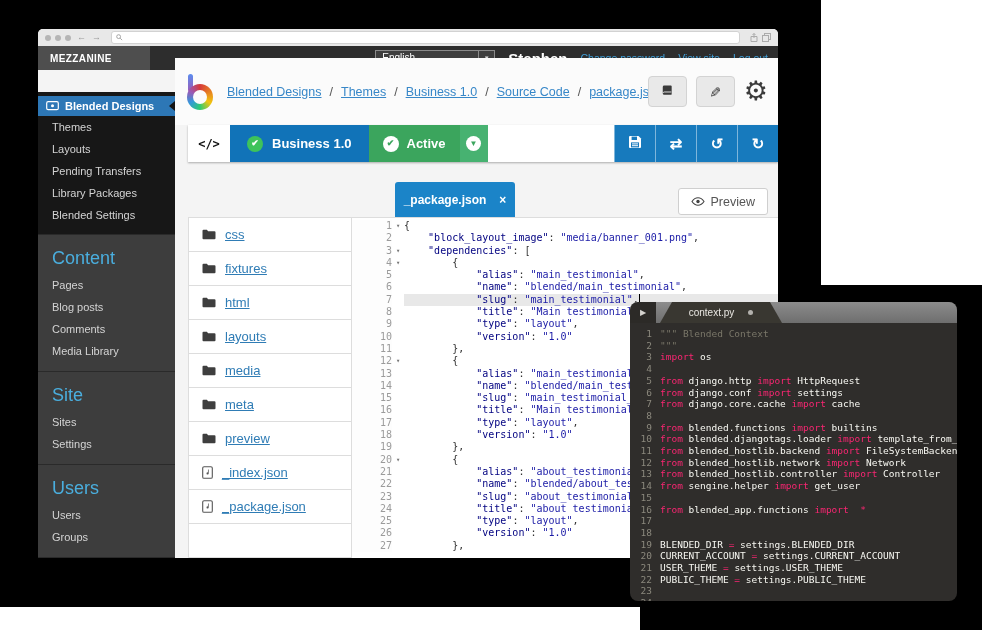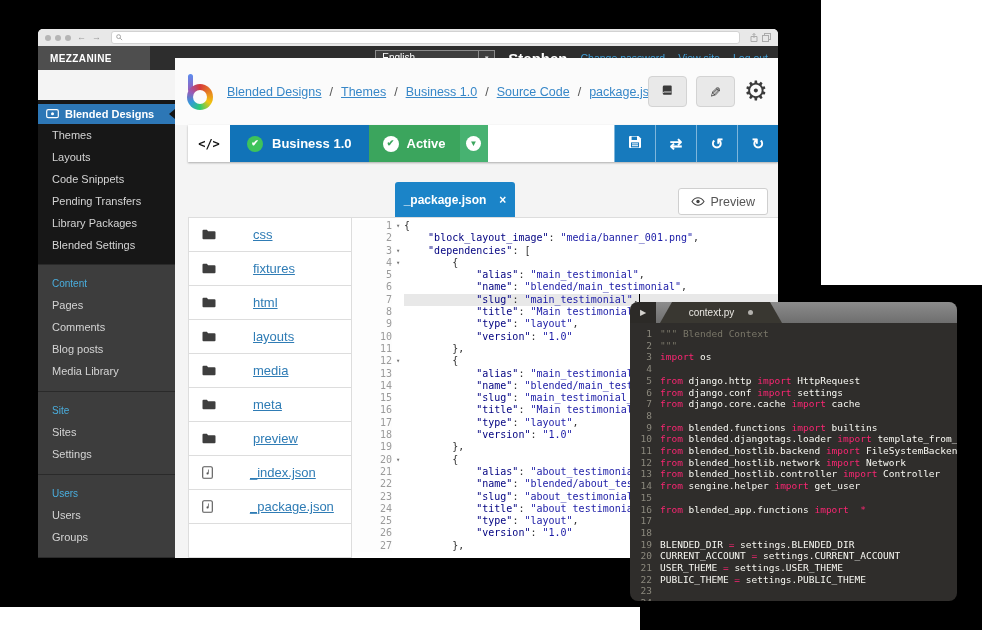--- a/index.html
+++ b/index.html
@@ -25,21 +25,21 @@
                font-size:10px;align-items:stretch;width:118px;cursor:pointer;}
   .lang-label{flex:1;padding:1px 0 0 6px;}
   .lang-arrow{width:15px;border-left:1px solid #8a8a8a;text-align:center;font-size:6px;line-height:14px;color:#ddd;}
   .admin-user{color:#fff;font-weight:bold;font-size:15px;}
   .admin-link{color:#3f9fd8;font-size:10.5px;text-decoration:none;cursor:pointer;}
 
   .window-body{flex:1;display:flex;min-height:0;align-items:flex-end;}
   .sidebar{width:137px;flex:none;background:#3d3d3d;overflow:hidden;}
   .side-group{border-bottom:1px solid #2a2a2a;padding:4px 0 9px;}
   .side-group.dark{background:#171717;padding:4px 0 8px;}
-  .side-header{color:#4aaede;font-size:10px;padding:9px 6px 5px 14px;}
+  .side-header{color:#4aaede;font-size:18px;padding:9px 6px 5px 14px;}
   .side-item{position:relative;color:#d4d4d4;font-size:11px;padding:5px 0 5px 14px;cursor:pointer;}
   .side-item.selected{background:#2d77b6;color:#fff;display:flex;align-items:center;gap:6px;padding:4px 0 4px 8px;font-weight:bold;}
   .sel-arrow{position:absolute;right:0;top:50%;margin-top:-5px;width:0;height:0;
              border-top:5px solid transparent;border-bottom:5px solid transparent;border-right:6px solid #141414;}
 
   .main{flex:1;background:#f4f4f4;display:flex;flex-direction:column;min-width:0;}
   .crumb-row{height:67px;flex:none;background:#fbfbfb;display:flex;align-items:center;padding:0 10px 0 12px;}
   .logo-wrap{position:relative;width:26px;height:36px;flex:none;}
   .logo-stem{position:absolute;left:1px;top:0;width:5px;height:18px;border-radius:3px;
              background:linear-gradient(#5b8def,#9b59b6);}
@@ -72,21 +72,21 @@
   .tab{position:absolute;left:220px;bottom:0;height:35px;width:120px;background:#1b84c8;border-radius:3px 3px 0 0;
        color:#fff;display:flex;align-items:center;justify-content:center;gap:13px;font-size:12px;font-weight:bold;cursor:pointer;}
   .tab-close{font-size:12px;cursor:pointer;line-height:12px;}
   .preview-btn{position:absolute;right:10px;top:23px;height:25px;background:#fff;border:1px solid #cfcfcf;border-radius:3px;
                display:flex;align-items:center;gap:6px;padding:0 12px;font-size:12.5px;color:#555;cursor:pointer;}
 
   .editor-row{flex:1;display:flex;padding-left:13px;min-height:0;}
   .tree{width:164px;flex:none;background:#fff;border-top:1px solid #ddd;box-sizing:border-box;}
   .tree-row{height:34px;border:1px solid #ddd;border-top:none;display:flex;align-items:center;gap:9px;
             padding-left:13px;background:#fff;box-sizing:border-box;}
-  .tree-link{font-size:13px;color:#2f7cb5;text-decoration:underline;cursor:pointer;margin-left:28px;}
+  .tree-link{font-size:13px;color:#2f7cb5;text-decoration:underline;cursor:pointer;}
   .tree-ic{display:flex;align-items:center;flex:none;}
 
   .editor{flex:1;min-width:0;background:#fff;border-top:1px solid #ddd;
           font-family:"DejaVu Sans Mono",monospace;font-size:10px;line-height:12.3px;
           padding-top:2px;overflow:hidden;cursor:text;}
   .cm-line{display:flex;white-space:pre;}
   .gut{width:40px;flex:none;text-align:right;color:#9b9b9b;background:#fdfdfd;}
   .fold{width:12px;flex:none;color:#777;font-size:7px;text-align:center;}
   .code-part{flex:1;white-space:pre;color:#333;}
   .cm-line.active .code-part{background:#e8e8e8;}
@@ -170,30 +170,29 @@
                 <svg width="13" height="11" viewBox="0 0 13 11">
                   <rect x="0.7" y="0.7" width="11.6" height="8" rx="1.5" fill="none" stroke="#fff" stroke-width="1.2"></rect>
                   <circle cx="6.5" cy="4.7" r="1.5" fill="#fff"></circle>
                 </svg>
               </span>
               <span>Blended Designs</span>
               <span class="sel-arrow"></span>
             </div>
             <div class="side-item">Themes</div>
             <div class="side-item">Layouts</div>
-            <div class="side-item">Code Snippets</div>
             <div class="side-item">Pending Transfers</div>
             <div class="side-item">Library Packages</div>
             <div class="side-item">Blended Settings</div>
           </div>
           <div class="side-group">
             <div class="side-header">Content</div>
             <div class="side-item">Pages</div>
+            <div class="side-item">Blog posts</div>
             <div class="side-item">Comments</div>
-            <div class="side-item">Blog posts</div>
             <div class="side-item">Media Library</div>
           </div>
           <div class="side-group">
             <div class="side-header">Site</div>
             <div class="side-item">Sites</div>
             <div class="side-item">Settings</div>
           </div>
           <div class="side-group">
             <div class="side-header">Users</div>
             <div class="side-item">Users</div>

